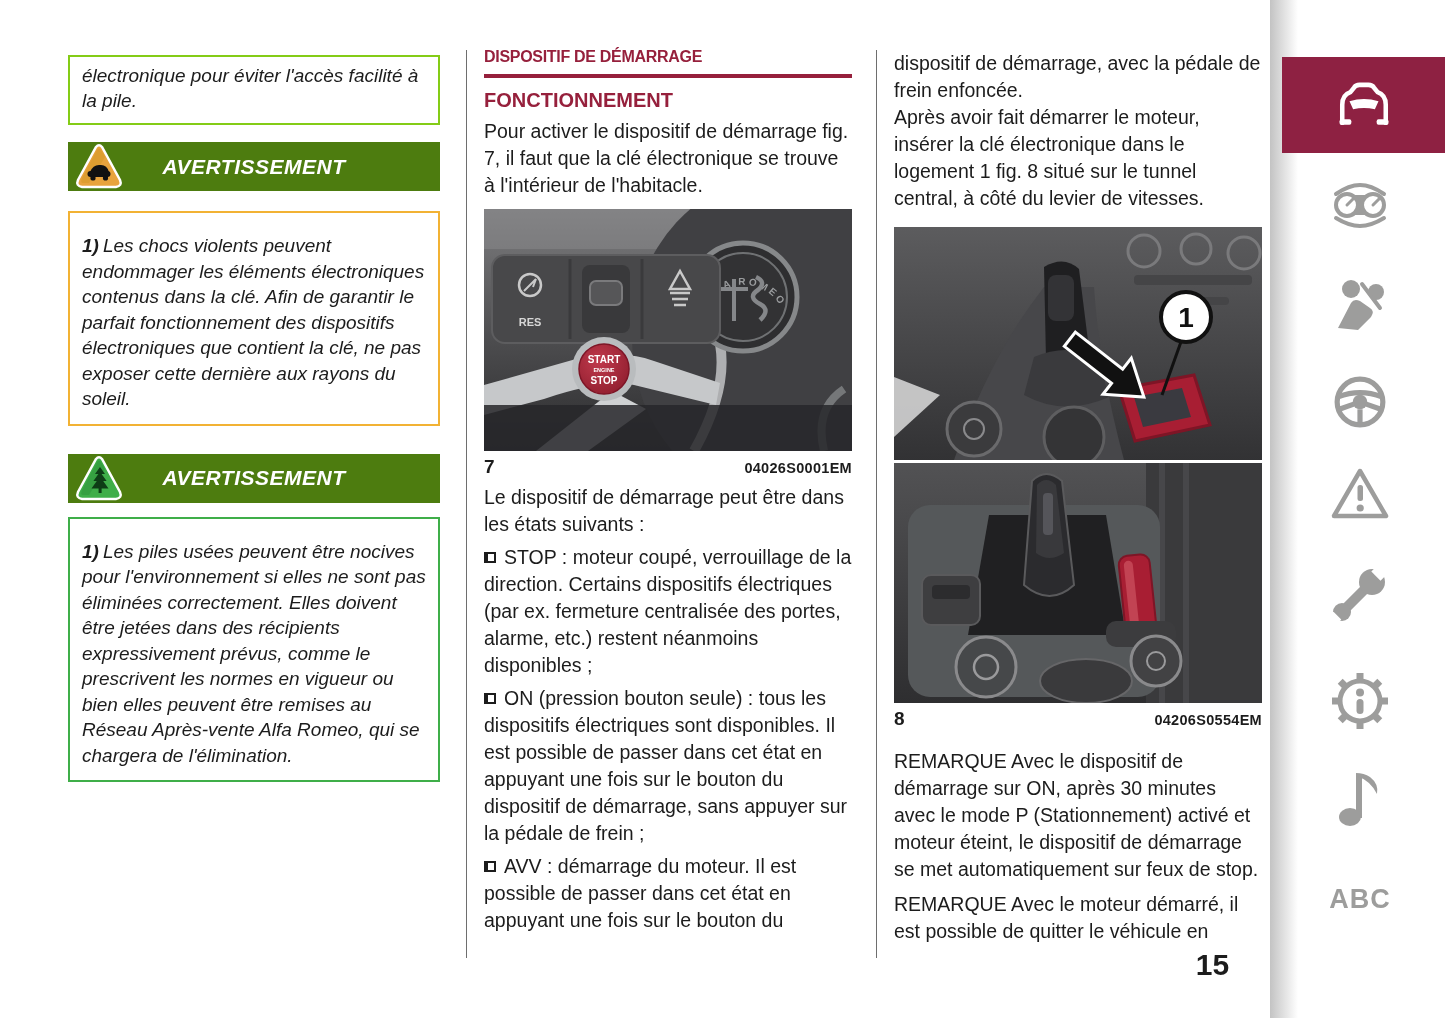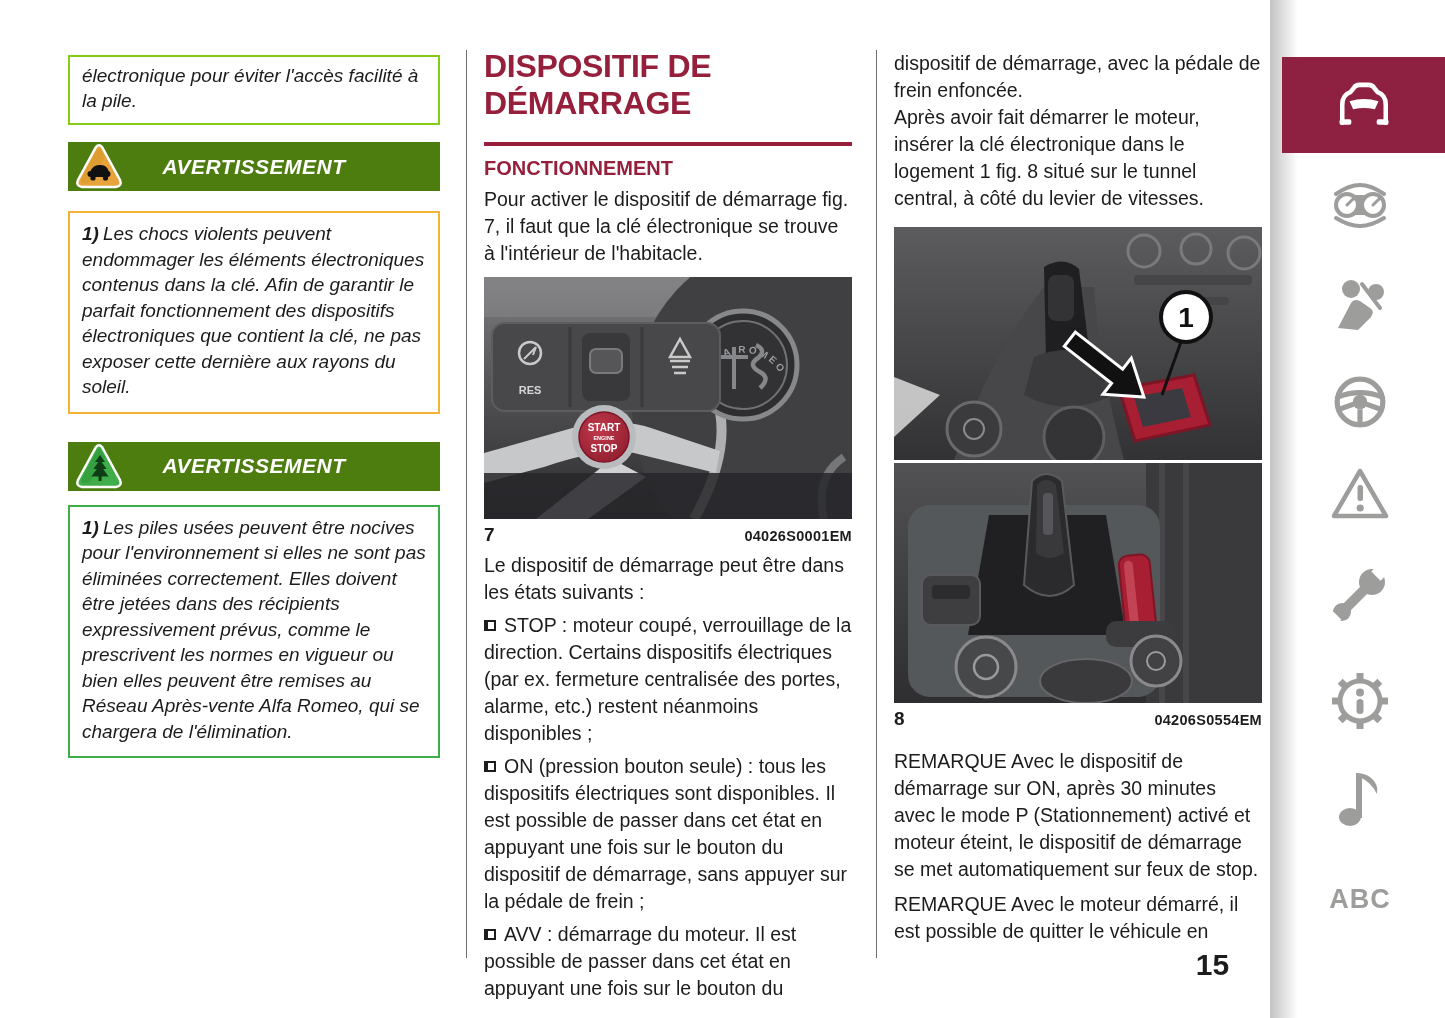--- a/index.html
+++ b/index.html
@@ -14,31 +14,31 @@
 
   
   .col-left { position:absolute; left:68px; top:55px; width:372px; }
   .note-box { border:2px solid #84cc16; padding:6px 12px 10px 12px; font-style:italic;
               font-size:19px; line-height:25px; }
   .warn-banner { margin-top:17px; height:49px; background:#4d7c0f; position:relative;
                  display:flex; align-items:center; justify-content:center; }
   .warn-banner .banner-label { color:#ffffff; font-weight:bold; font-style:italic;
                  font-size:21px; letter-spacing:0.5px; }
   .warn-banner .tri-icon { position:absolute; left:7px; top:1px; }
-  .warn-box { margin-top:20px; padding:8px 12px 12px 12px; font-style:italic;
+  .warn-box { margin-top:20px; padding:20px 12px 12px 12px; font-style:italic;
               font-size:19px; line-height:25.5px; }
   .warn-box.yellow { border:2px solid #F2B234; }
   .warn-box.green  { border:2px solid #3FAE49; margin-top:14px; }
   .warn-box .ref, .note-ref { font-weight:bold; margin-right:4px; }
   .banner2 { margin-top:28px; }
 
   
   .col-mid { position:absolute; left:484px; top:48px; width:368px; }
-  .sec-title { color:#96203C; font-size:32px; font-weight:bold; letter-spacing:-0.3px;
-               padding-bottom:20px; border-bottom:4px solid #96203C; }
+  .sec-title { color:#96203C; font-size:16px; font-weight:bold; letter-spacing:-0.3px;
+               padding-bottom:8px; border-bottom:4px solid #96203C; }
   .sub-title { color:#96203C; font-size:20px; font-weight:bold; margin-top:11px; }
   .refs-row { margin-top:8px; display:flex; align-items:center; gap:8px; }
   .refs-row .refs { font-weight:bold; font-size:15px; }
   p.body { font-size:19.5px; line-height:27px; margin-top:6px; }
   .figure { margin-top:10px; width:368px; display:block; }
   .fig-caption { display:flex; justify-content:space-between; align-items:baseline;
                  margin-top:5px; }
   .fig-num { font-weight:bold; font-size:19px; }
   .fig-code { font-weight:bold; font-size:14.5px; letter-spacing:0.3px; }
   .para-states { margin-top:21px; }

